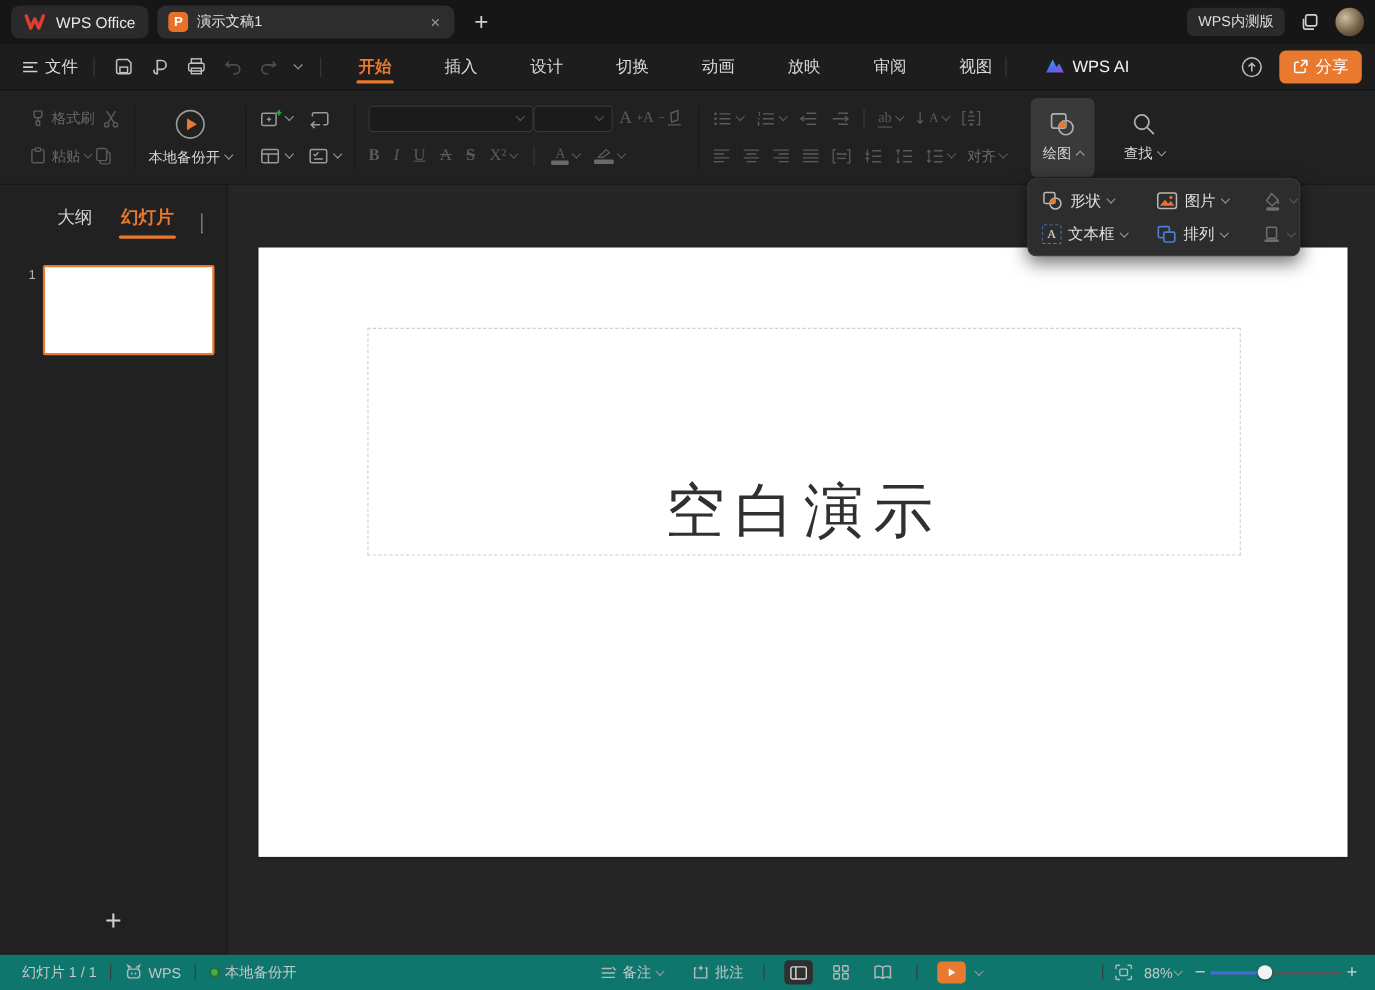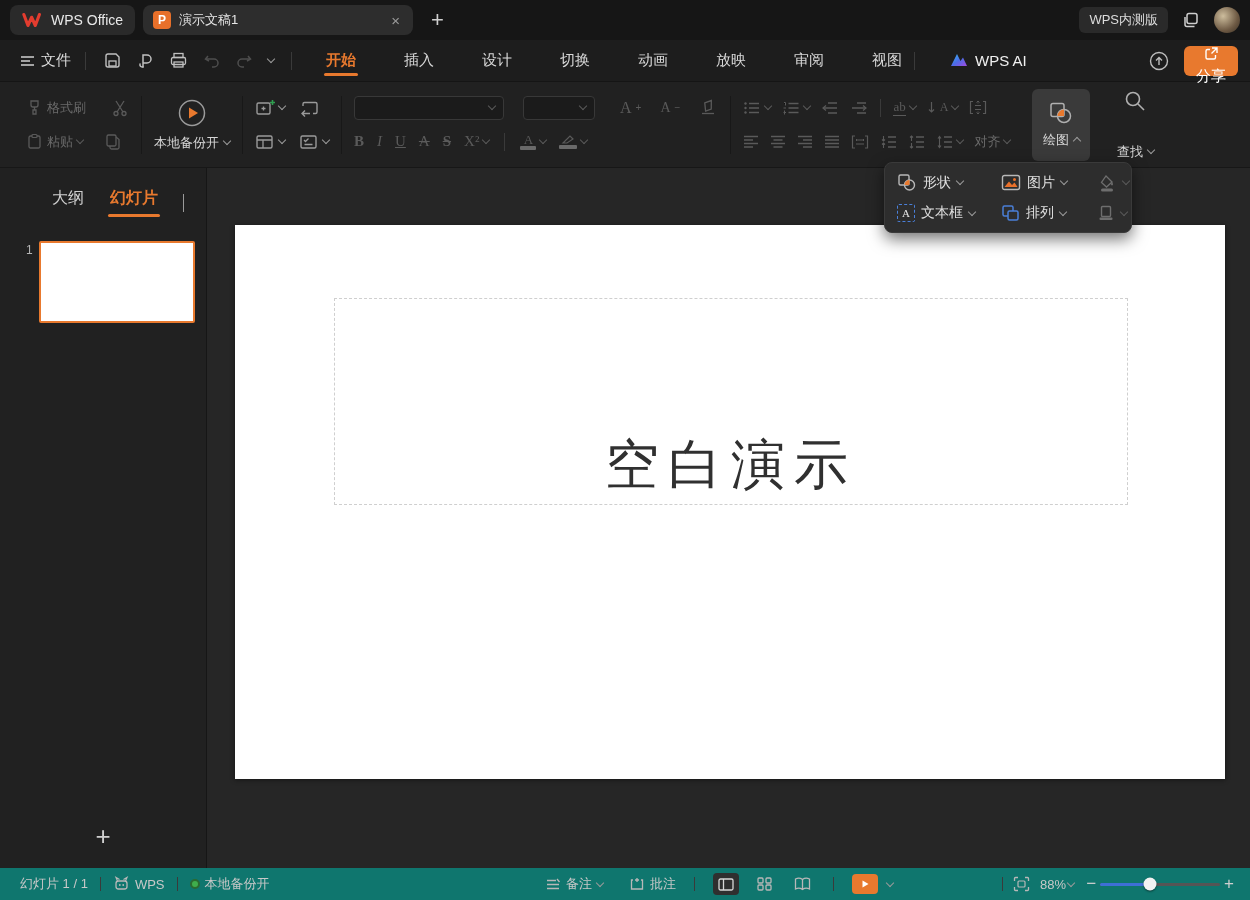--- a/index.html
+++ b/index.html
@@ -25,43 +25,43 @@
   .menubar { height:42px; background:#1d1d1d; display:flex; align-items:center; padding:0 16px; border-bottom:1px solid #151515; position:relative; }
   .mb-item { display:flex; align-items:center; gap:6px; font-size:15px; color:#dcdcdc; padding:0 4px; }
   .vdiv { width:1px; height:18px; background:#3a3a3a; margin:0 10px; }
   .qbtn { padding:0 7px; display:flex; align-items:center; }
   .menu-tabs { display:flex; align-items:center; gap:44px; margin-left:22px; }
   .mtab { font-size:15px; color:#d8d8d8; position:relative; padding:10px 2px; }
   .mtab.active { color:#e8792e; font-weight:bold; }
   .mtab.active::after { content:""; position:absolute; left:0; right:0; bottom:4px; height:3px; border-radius:2px; background:#e8792e; }
   .ai-item { display:flex; gap:6px; margin-left:24px; font-size:15px; color:#f0f0f0; }
   .menubar-right { position:absolute; right:12px; display:flex; align-items:center; gap:14px; }
-  .share-btn { background:#e8792e; border-radius:6px; height:30px; display:flex; align-items:center; gap:6px; padding:0 12px; color:#fff; font-size:15px;flex-direction:column; }
+  .share-btn { background:#e8792e; border-radius:6px; height:30px; display:flex; align-items:center; gap:6px; padding:0 12px; color:#fff; font-size:15px; }
 
   
   .toolbar { height:86px; background:#212121; border-bottom:1px solid #171717; display:flex; align-items:center; padding:0 16px; gap:0; }
   .tgroup { display:flex; flex-direction:column; justify-content:center; gap:6px; padding:0 10px; }
-  .trow { display:flex; align-items:center; gap:19px; height:28px; }
+  .trow { display:flex; align-items:center; gap:0; height:28px; }
   .tdiv { width:1px; height:58px; background:#181818; margin:0 2px; }
   .tbtn { display:flex; align-items:center; gap:4px; font-size:13px; color:#c9c9c9; }
   .tbtn.dis { color:#6a6a6a; }
   .glyph { font-size:15px; color:#8f8f8f; font-family:"Liberation Serif",serif; }
   .dis .glyph, .glyph.dis { color:#5a5a5a; }
   .chev { width:6px; height:6px; border-right:1.6px solid #9a9a9a; border-bottom:1.6px solid #9a9a9a; transform:rotate(45deg); margin-top:-3px; flex:none; }
   .chev.up { transform:rotate(-135deg); margin-top:3px; }
   .chev.d { border-color:#5a5a5a; }
   .chev.left { transform:rotate(135deg); margin-top:0; }
   .fsel { background:#1b1b1b; border:1px solid #383838; border-radius:4px; height:24px; display:flex; align-items:center; justify-content:flex-end; padding:0 8px; }
   .fname { width:150px; } .fsize { width:72px; }
   .draw-group { background:#3a3a3a; border-radius:6px; height:72px; width:58px; display:flex; flex-direction:column; align-items:center; justify-content:center; gap:6px; }
-  .find-group { height:72px; width:62px; display:flex; flex-direction:column; align-items:center; justify-content:space-between; gap:6px; margin-left:14px; }
+  .find-group { height:72px; width:62px; display:flex; flex-direction:column; align-items:center; justify-content:center; gap:6px; margin-left:14px; }
   .tool-label { font-size:13px; color:#d6d6d6; display:flex; align-items:center; gap:5px; }
 
   
-  .draw-panel { position:absolute; left:884px; top:162px; width:248px; background:#2d2d2d; border:1px solid #3a3a3a; border-radius:8px; box-shadow:0 6px 16px rgba(0,0,0,.55); padding:10px 12px; display:grid; grid-template-columns:104px 96px 36px; grid-row-gap:12px; z-index:50; }
+  .draw-panel { position:absolute; left:934px; top:162px; width:248px; background:#2d2d2d; border:1px solid #3a3a3a; border-radius:8px; box-shadow:0 6px 16px rgba(0,0,0,.55); padding:10px 12px; display:grid; grid-template-columns:104px 96px 36px; grid-row-gap:12px; z-index:50; }
   .dp-item { display:flex; align-items:center; gap:6px; font-size:14px; color:#e0e0e0; }
 
   
   .main { display:flex; height:700px; }
   .sidebar { width:207px; background:#212121; border-right:1px solid #161616; position:relative; }
   .sb-tabs { display:flex; align-items:center; gap:26px; padding:20px 0 10px 52px; }
   .sb-tab { font-size:16px; color:#d0d0d0; position:relative; padding-bottom:8px; }
   .sb-tab.active { color:#e8792e; font-weight:bold; }
   .sb-tab.active::after { content:""; position:absolute; left:-2px; right:-2px; bottom:0; height:3px; border-radius:2px; background:#e8792e; }
   .sb-collapse { position:absolute; right:22px; top:26px; }

